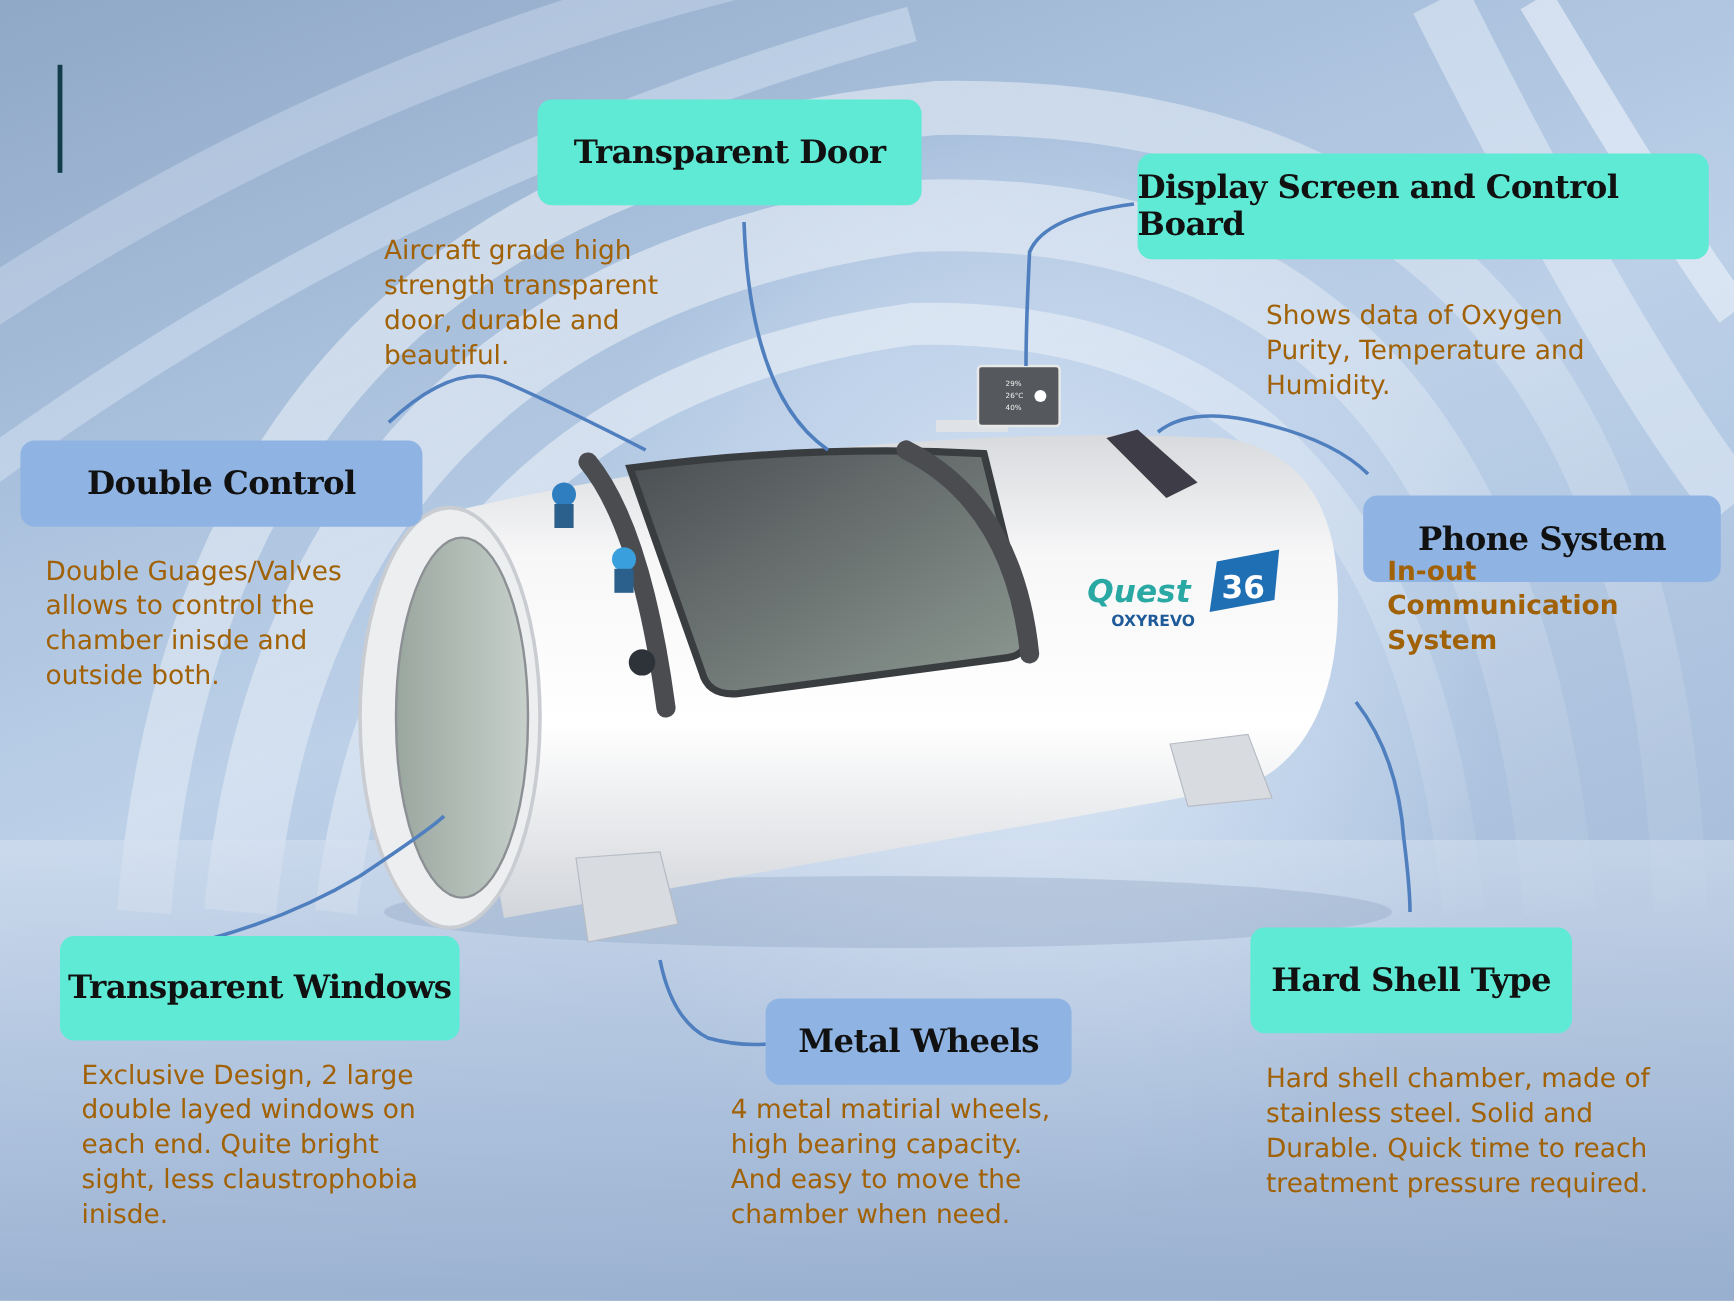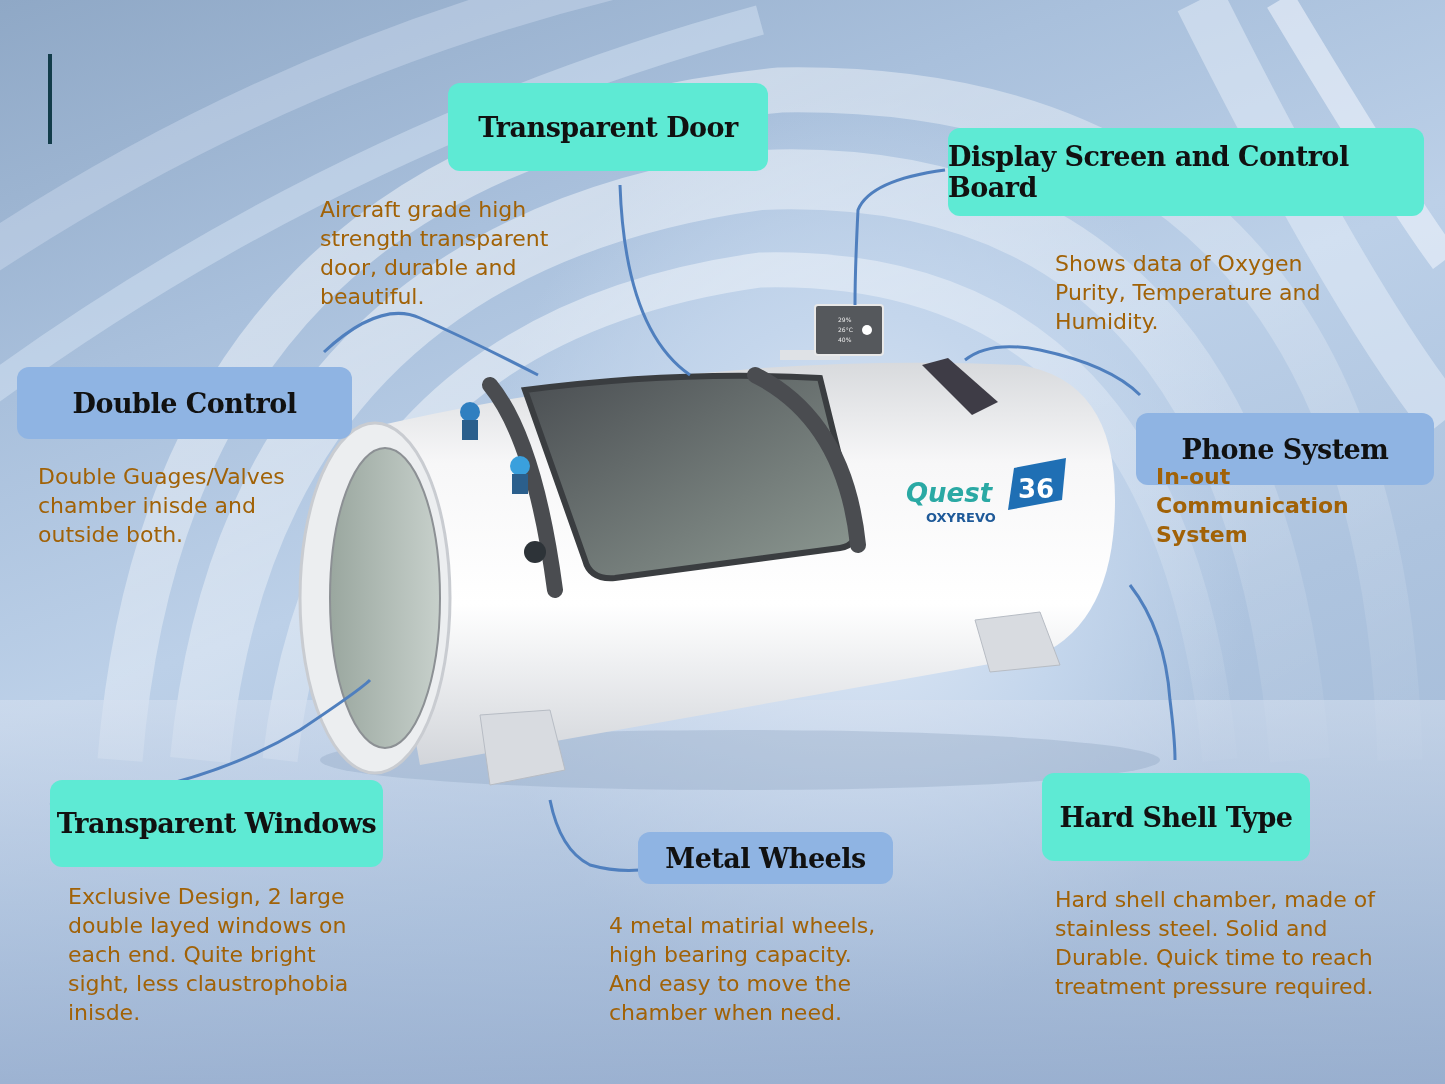--- a/index.html
+++ b/index.html
@@ -126,20 +126,21 @@
   <span>Shows data of Oxygen</span>
   <span>Purity, Temperature and</span>
   <span>Humidity.</span>
 </div>
 
 <div class="label-box label-blue" style="left:17px; top:367px; width:335px; height:72px;">
   <span>Double Control</span>
 </div>
 <div class="desc" style="left:38px; top:462px;">
   <span>Double Guages/Valves</span>
+  <span>allows to control the</span>
   <span>chamber inisde and</span>
   <span>outside both.</span>
 </div>
 
 <div class="label-box label-blue" style="left:1136px; top:373px; width:298px; height:72px;margin-top:40px;">
   <span>Phone System</span>
 </div>
 <div class="desc" style="left:1156px; top:462px;font-weight:bold;">
   <span>In-out</span>
   <span>Communication</span>
@@ -150,21 +151,21 @@
   <span>Transparent Windows</span>
 </div>
 <div class="desc" style="left:68px; top:882px;">
   <span>Exclusive Design, 2 large</span>
   <span>double layed windows on</span>
   <span>each end. Quite bright</span>
   <span>sight, less claustrophobia</span>
   <span>inisde.</span>
 </div>
 
-<div class="label-box label-blue" style="left:638px; top:832px; width:255px; height:52px;align-items:center;">
+<div class="label-box label-blue" style="left:638px; top:832px; width:255px; height:72px;align-items:center;">
   <span>Metal Wheels</span>
 </div>
 <div class="desc" style="left:609px; top:911px;">
   <span>4 metal matirial wheels,</span>
   <span>high bearing capacity.</span>
   <span>And easy to move the</span>
   <span>chamber when need.</span>
 </div>
 
 <div class="label-box label-white" style="left:1042px; top:773px; width:268px; height:88px;">

